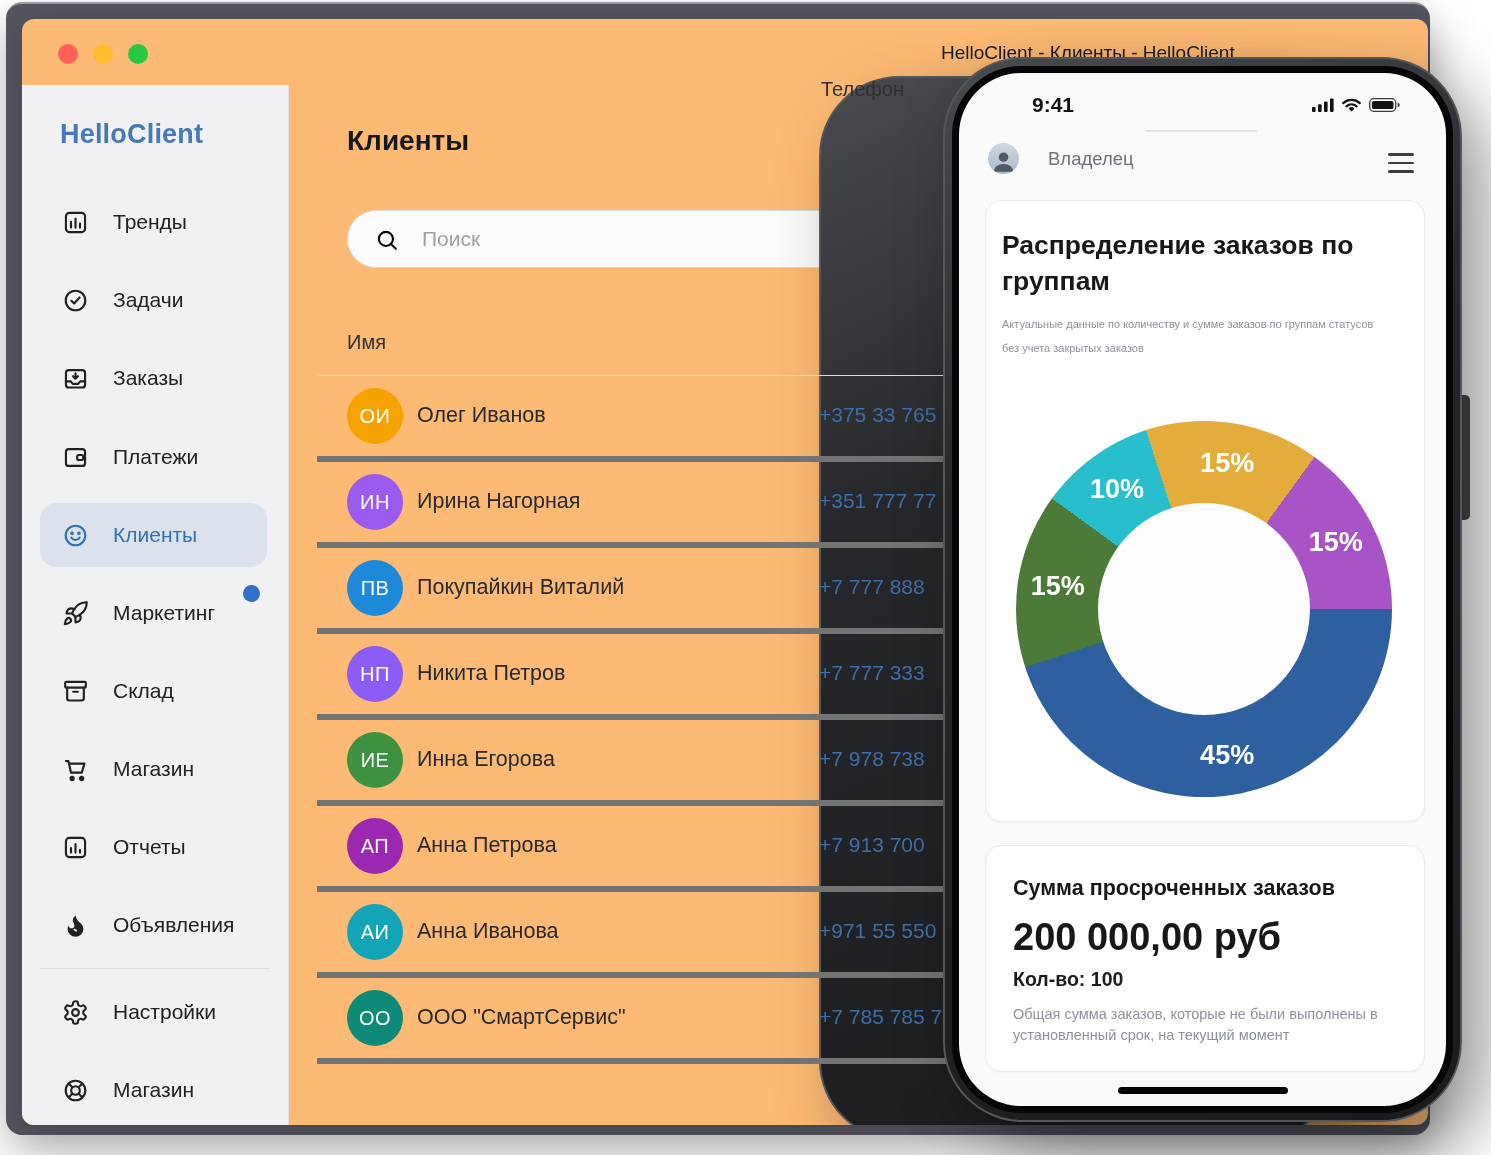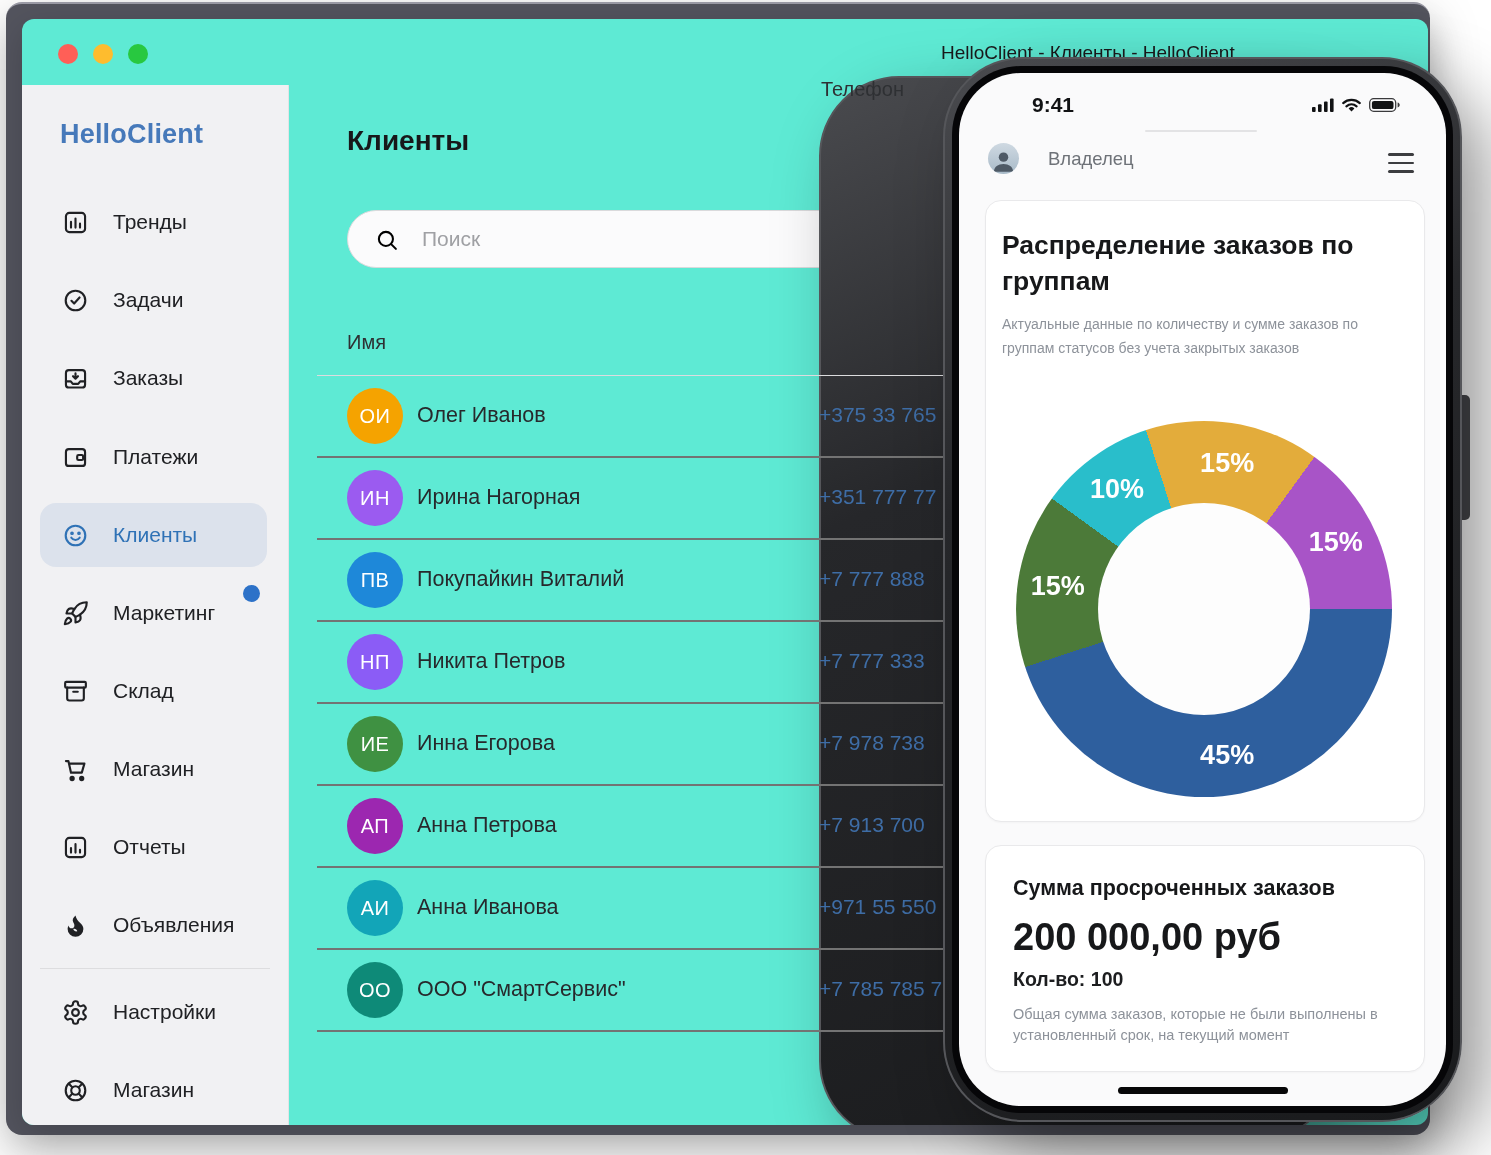--- a/index.html
+++ b/index.html
@@ -3,21 +3,21 @@
 <meta charset="utf-8">
 <style>
   html,body{margin:0;padding:0;background:#fff;}
   body{font-family:"Liberation Sans","DejaVu Sans",sans-serif;-webkit-font-smoothing:antialiased;}
   .stage{position:relative;width:1491px;height:1155px;overflow:hidden;background:#fff;}
 
   
   .back-window{position:absolute;left:6px;top:2px;width:1424px;height:1131px;background:#53545E;border-top:2px solid #9B9BA6;border-radius:16px;box-shadow:0 18px 50px rgba(0,0,0,.25);}
 
   
-  .app-window{position:absolute;left:22px;top:19px;width:1406px;height:1106px;background:#5eead4;border-radius:12px;overflow:hidden;box-shadow:0 10px 35px rgba(0,0,0,.18);}
+  .app-window{position:absolute;left:22px;top:19px;width:1406px;height:1106px;background:#fdba74;border-radius:12px;overflow:hidden;box-shadow:0 10px 35px rgba(0,0,0,.18);}
   .traffic{position:absolute;top:25px;width:20px;height:20px;border-radius:50%;}
   .t-close{left:36px;background:#FF5F57;}
   .t-min{left:71px;background:#FEBC2E;}
   .t-zoom{left:106px;background:#28C840;}
   .window-title{position:absolute;left:919px;top:23px;font-size:19px;color:#1A1A1C;white-space:nowrap;}
 
   
   .sidebar{position:absolute;left:0;top:66px;width:266px;height:1040px;background:#F1F1F3;border-right:1px solid #E3E3E5;}
   .logo{position:absolute;left:38px;top:34px;font-size:27px;font-weight:700;color:#4679BA;letter-spacing:.2px;}
   .nav-item{position:absolute;left:18px;width:227px;height:64px;border-radius:16px;display:flex;align-items:center;padding-left:22px;box-sizing:border-box;gap:24px;color:#202124;cursor:pointer;}
@@ -32,21 +32,21 @@
   .page-title{position:absolute;left:325px;top:106px;font-size:28px;font-weight:600;color:#17181A;}
   .search-wrap{position:absolute;left:325px;top:191px;width:1046px;height:58px;border:1.5px solid #DADADC;border-radius:30px;background:#FBFBFC;box-sizing:border-box;}
   .search-wrap svg{position:absolute;left:26px;top:16px;width:26px;height:26px;stroke:#6E6F73;}
   .search-input{position:absolute;left:72px;top:4px;width:860px;height:46px;border:none;outline:none;background:transparent;font-size:21px;color:#333;font-family:inherit;}
   .search-input::placeholder{color:#9FA0A4;}
   .col-head{position:absolute;top:312px;font-size:20px;font-weight:500;color:#2E3033;}
   .col-head.name{left:325px;}
   .col-head.phone{left:797px;}
   .head-line{position:absolute;left:295px;top:356px;width:1090px;height:1px;background:#DCDCDE;}
   .rows{position:absolute;left:295px;top:357px;width:1090px;}
-  .row{position:relative;height:80px;border-bottom:2px solid #737373;}
+  .row{position:relative;height:80px;border-bottom:6px solid #737373;}
   .avatar{position:absolute;left:30px;top:12px;width:56px;height:56px;border-radius:50%;color:#fff;font-size:20px;display:flex;align-items:center;justify-content:center;letter-spacing:.5px;}
   .cname{position:absolute;left:100px;top:27px;font-size:21.5px;color:#27292C;white-space:nowrap;}
   .cphone{position:absolute;left:502px;top:27px;font-size:21px;color:#3E6DA6;text-decoration:none;white-space:nowrap;}
 
   
   .phone-btn{position:absolute;left:1452px;top:395px;width:18px;height:125px;background:#47484C;border-radius:5px;}
   .phone{position:absolute;left:943px;top:57px;width:519px;height:1065px;border-radius:80px;background:linear-gradient(155deg,#4A4B4F 0%,#26272A 35%,#1A1B1D 100%);border:2px solid #55565A;box-sizing:border-box;box-shadow:28px 30px 70px rgba(0,0,0,.38);}
   .phone-screen{position:absolute;left:14px;top:14px;width:487px;height:1033px;border-radius:62px;background:#FAFAFB;box-shadow:0 0 0 7px #060608;overflow:hidden;}
 
   .sb-time{position:absolute;left:73px;top:20px;font-size:21px;font-weight:600;color:#111214;}
@@ -56,21 +56,21 @@
   .owner{position:absolute;left:29px;top:70px;display:flex;align-items:center;gap:29px;}
   .owner-avatar{width:31px;height:31px;border-radius:50%;background:linear-gradient(#CFD9E2,#A8BAC8);overflow:hidden;display:flex;align-items:flex-end;justify-content:center;}
   .owner-avatar svg{width:27px;height:27px;}
   .owner-name{font-size:18.5px;color:#6E7278;}
   .hamburger{position:absolute;left:429px;top:80px;width:26px;cursor:pointer;}
   .hamburger div{height:2.6px;background:#3C3D40;border-radius:2px;margin-bottom:6px;}
 
   .pcard{position:absolute;left:26px;width:440px;background:#fff;border:1px solid #E9E9EB;border-radius:16px;box-sizing:border-box;box-shadow:0 1px 2px rgba(0,0,0,.03);}
   .chart-card{top:127px;height:622px;}
   .cc-title{position:absolute;left:16px;top:26px;width:400px;font-size:26.5px;line-height:36px;font-weight:700;color:#17181A;}
-  .cc-sub{position:absolute;left:16px;top:112px;width:388px;font-size:14px;line-height:23.5px;color:#8D929A;}
+  .cc-sub{position:absolute;left:16px;top:112px;width:388px;font-size:11px;line-height:23.5px;color:#8D929A;}
   .donut-wrap{position:absolute;left:30px;top:220px;width:376px;height:376px;}
   .donut{position:absolute;left:0;top:0;width:376px;height:376px;border-radius:50%;}
   .donut-hole{position:absolute;left:82px;top:82px;width:212px;height:212px;border-radius:50%;background:#FDFDFD;}
   .donut-label{position:absolute;transform:translate(-50%,-50%);font-size:27px;font-weight:600;color:#fff;white-space:nowrap;}
 
   .overdue-card{top:772px;height:227px;}
   .oc-title{position:absolute;left:27px;top:30px;font-size:21.5px;font-weight:700;color:#17181A;}
   .oc-amount{position:absolute;left:27px;top:70px;font-size:38px;font-weight:700;color:#17181A;}
   .oc-count{position:absolute;left:27px;top:122px;font-size:19.5px;font-weight:700;color:#1C1D1F;}
   .oc-desc{position:absolute;left:27px;top:158px;width:392px;font-size:14.5px;line-height:21px;color:#8D929A;}

